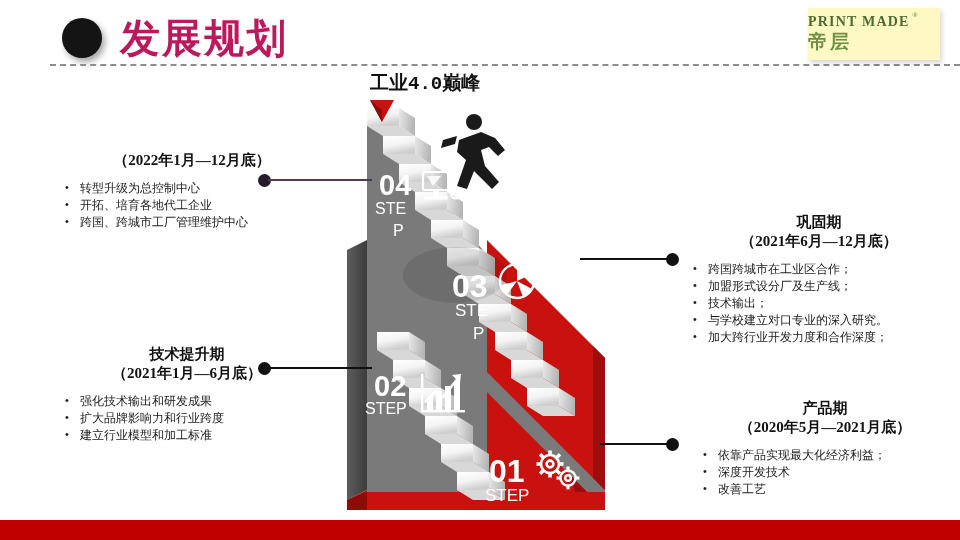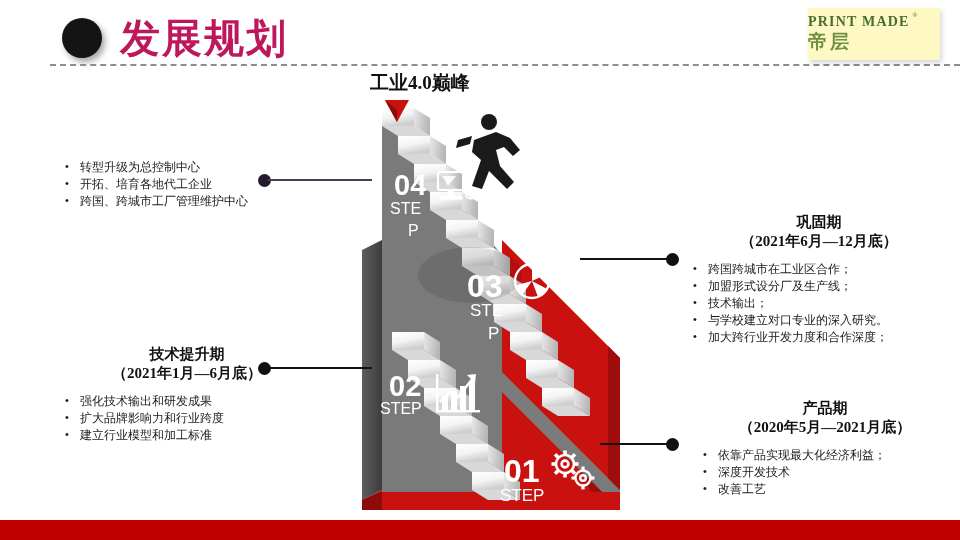--- a/index.html
+++ b/index.html
@@ -96,24 +96,24 @@
   
   #stair-title {
     position: absolute;
     left: 370px;
     top: 70px;
     font-size: 19px;
     font-weight: bold;
     white-space: nowrap;
     color: #111111;
   }
-  #stair-title .num { font-family: Liberation Serif, serif; }
+  #stair-title .num { font-family: Liberation Mono, monospace; }
   #stair-graphic {
     position: absolute;
-    left: 352px;
+    left: 337px;
     top: 100px;
     width: 270px;
     height: 410px;
   }
   #stair-graphic svg { display: block; }
 
   
   .callout { position: absolute; }
   .callout .c-title {
     font-size: 15px;
@@ -405,20 +405,21 @@
 <div class="conn-dot" style="left:258px; top:362px; background:#111111;"></div>
 <div class="conn-line" style="left:268px; top:367px; width:104px; background:#111111;"></div>
 
 <div class="conn-line" style="left:580px; top:258px; width:92px; background:#111111;"></div>
 <div class="conn-dot" style="left:666px; top:253px; background:#111111;"></div>
 
 <div class="conn-line" style="left:600px; top:443px; width:72px; background:#111111;"></div>
 <div class="conn-dot" style="left:666px; top:438px; background:#111111;"></div>
 
 <div class="callout" style="left:62px; top:150px; width:260px;">
+  <div class="c-sub c-head-center">（2022年1月—12月底）</div>
   <ul>
     <li>转型升级为总控制中心</li>
     <li>开拓、培育各地代工企业</li>
     <li>跨国、跨城市工厂管理维护中心</li>
   </ul>
 </div>
 
 <div class="callout" style="left:62px; top:344px; width:250px;">
   <div class="c-title c-head-center">技术提升期</div>
   <div class="c-sub c-head-center">（2021年1月—6月底）</div>

